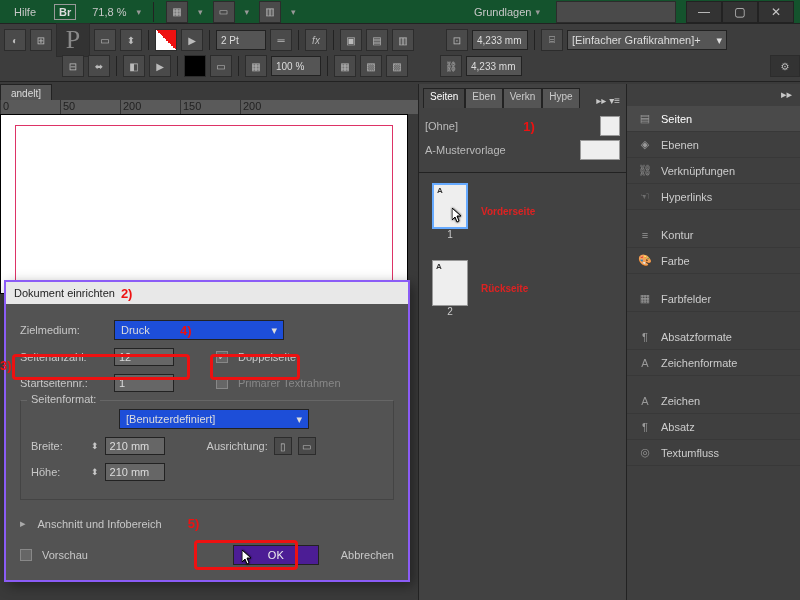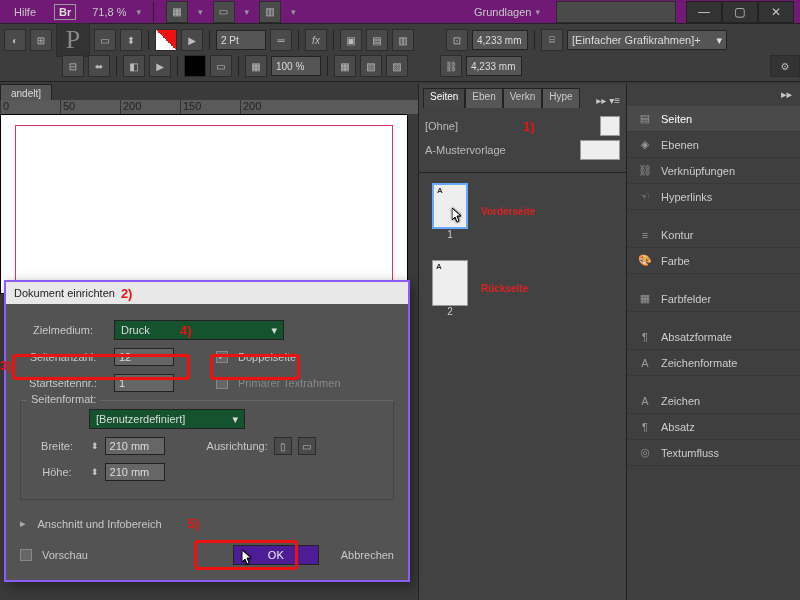--- a/index.html
+++ b/index.html
@@ -1,18 +1,18 @@
 <!DOCTYPE html>
 <html><head>
 <meta charset="utf-8">
 <style>
   * { box-sizing: border-box; margin: 0; padding: 0; font-family: Tahoma, Arial, sans-serif; font-size: 11px; }
   body { background: #3a3a3a; color: #c8c8c8; width: 800px; height: 600px; overflow: hidden; position: relative; }
 
-  .topbar { height: 24px; background: #701a75; display: flex; align-items: center; gap: 10px; padding: 0 6px; border-bottom: 1px solid #222; }
+  .topbar { height: 24px; background: #14532d; display: flex; align-items: center; gap: 10px; padding: 0 6px; border-bottom: 1px solid #222; }
   .topbar .menu { padding: 2px 8px; }
   .topbar .br { border: 1px solid #999; padding: 1px 4px; color: #ddd; font-weight: bold; }
   .topbar .zoom { margin-left: 6px; }
   .topbar .chev { color: #999; font-size: 9px; }
   .topbar .win-ctrl { margin-left:auto; display:flex; gap:0; }
   .topbar .win-ctrl div { width:36px; height:22px; background:#333; border:1px solid #222; text-align:center; line-height:20px; font-size:12px;}
 
   .toolbar { height: 58px; background: #3d3d3d; border-bottom: 1px solid #222; position:relative; }
   .toolbar .row { position:absolute; left:0; right:0; display:flex; align-items:center; gap:4px; padding-left:4px;}
   .toolbar .row1 { top:4px; height:24px; }
@@ -25,23 +25,23 @@
   .doc-tab { position:absolute; top:84px; left:0; background:#555; color:#ddd; padding:3px 10px; border:1px solid #222; border-bottom:none; font-size:10px;}
   .ruler { position:absolute; top:100px; left:0; width:418px; height:14px; background:#5a5a5a; color:#222; font-size:9px; display:flex;}
   .ruler span{ width:60px; border-left:1px solid #333; padding-left:2px;}
   .canvas { position:absolute; top:114px; left:0; width:408px; height:180px; background:#fff; border:1px solid #000;}
   .canvas .mg { position:absolute; left:14px; top:10px; right:14px; bottom:-40px; border:1px solid #d36; }
 
   .dialog { position:absolute; left:4px; top:280px; width:406px; height:302px; background:#535353; border:2px solid #8b5cf6; box-shadow:4px 4px 12px rgba(0,0,0,0.4); }
   .dialog .titlebar { height:22px; background:#e8e8e8; color:#222; padding:3px 8px; font-size:11px; display:flex; align-items:center;}
   .dialog .body { padding:16px 14px; position:relative; color:#c8c8c8;}
   .dlg-row { display:flex; align-items:center; gap:6px; margin-bottom:8px; font-size:11px;}
-  .dlg-label { text-align:center; padding-right:2px;}
+  .dlg-label { text-align:left; padding-right:2px;}
   .dlg-input { height:18px; background:#666; border:1px solid #222; color:#ddd; padding:0 4px; min-width:60px;}
-  .dlg-select { height:20px; background:#14532d; border:1px solid #222; color:#ddd; padding:0 6px; min-width:120px; display:flex; align-items:center; justify-content:space-between;}
+  .dlg-select { height:20px; background:#1d4ed8; border:1px solid #222; color:#ddd; padding:0 6px; min-width:120px; display:flex; align-items:center; justify-content:space-between;}
   .cb { width:12px; height:12px; border:1px solid #888; background:#666; display:inline-flex; align-items:center; justify-content:center; margin-right:4px; font-size:10px; line-height:1;}
   .btn { height:20px; background:#4c1d95; border:1px solid #222; color:#eee; padding:0 16px; display:inline-flex; align-items:center; justify-content:center;}
   .dlg-group { border:1px solid #444; border-top:1px solid #666; margin-top:8px; padding:14px 10px 10px; position:relative;}
   .dlg-group .legend{ position:absolute; top:-8px; left:6px; background:#535353; padding:0 4px;}
   .panel-col { position:absolute; top:84px; left:418px; width:208px; height:516px; background:#424242; border-left:1px solid #222;}
   .panel-tabs { height:24px; display:flex; align-items:flex-end; gap:0; padding-left:4px;}
   .panel-tabs .tab{ height:20px; background:#555; border:1px solid #222; border-bottom:none; padding:2px 6px; font-size:10px; color:#ccc;}
   .panel-tabs .tab.active{ background:#444; color:#fff;}
   .panel-tabs .collapse{ margin-left:auto; padding:2px 6px; font-size:10px;}
   .master-area { padding:6px 6px 10px; border-bottom:1px solid #222;}
@@ -186,21 +186,21 @@
       <span class="dlg-label" style="width:88px">Startseitennr.:</span>
       <input class="dlg-input" style="width: 54px;" value="1">
       <span style="width:30px"></span>
       <span class="cb" style="color:#666"></span>
       <span style="color:#888">Primärer Textrahmen</span>
     </div>
 
     <div class="dlg-group">
       <span class="legend">Seitenformat:</span>
       <div class="dlg-row" style="margin-top:-6px">
-        <div class="dlg-select" style="width:156px;margin-left:58px">
+        <div class="dlg-select" style="width:190px;margin-left:88px">
           <span>[Benutzerdefiniert]</span>
             <span class="chev">▾</span>
         </div>
       </div>
       <div class="dlg-row">
         <span class="dlg-label" style="width:54px">Breite:</span>
         <span style="font-size:9px">⬍</span>
         <input class="dlg-input" style="width: 60px;" value="210 mm">
         <span style="width:30px"></span>
         <span>Ausrichtung:</span>

